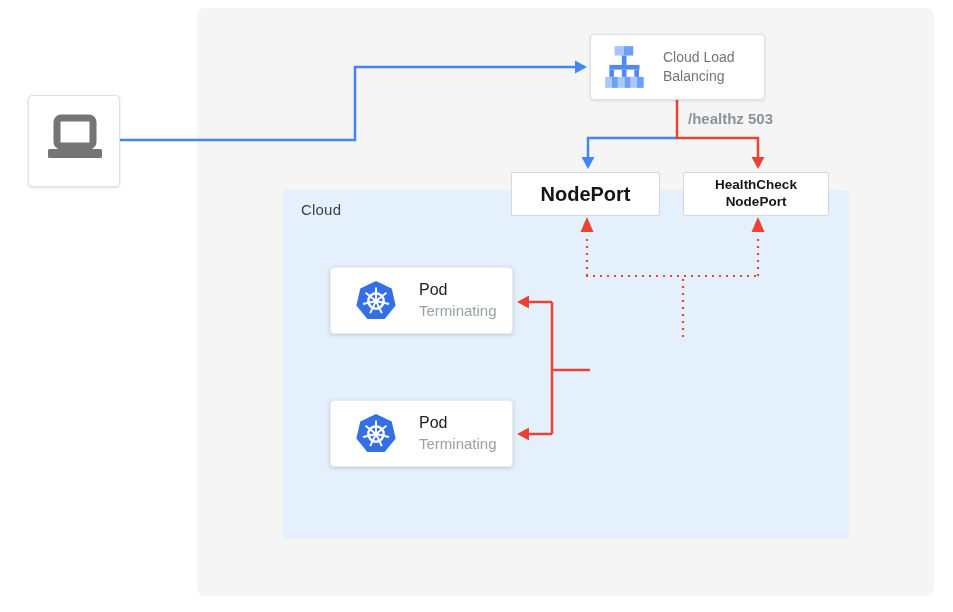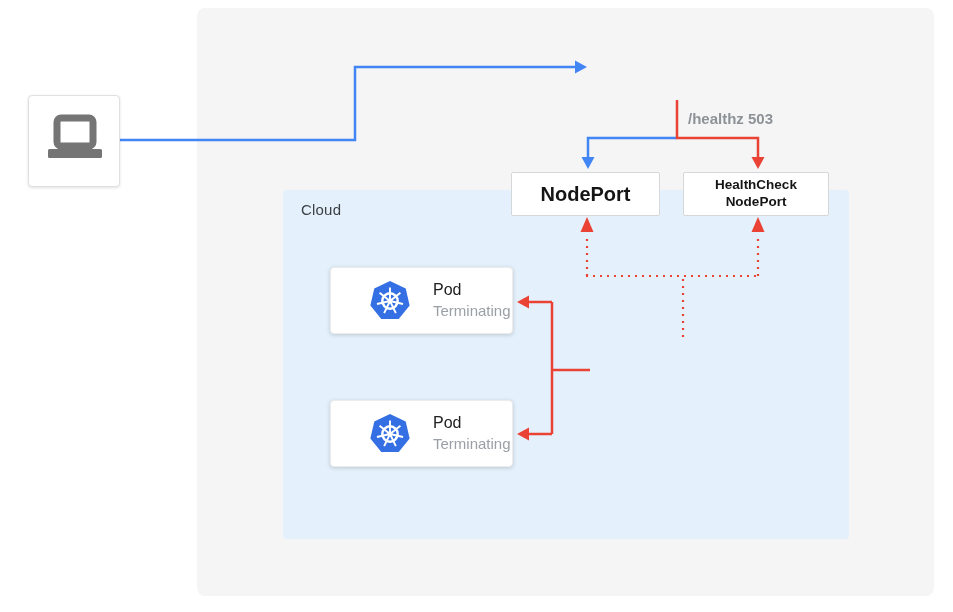--- a/index.html
+++ b/index.html
@@ -46,21 +46,21 @@
   .healthcheck-box {
     left: 683px; top: 172px; width: 146px; height: 44px;
     font-size: 13.5px; line-height: 1.25; padding: 0 14px;
   }
 
   .healthz-label {
     position: absolute; left: 688px; top: 110px;
     font-size: 15px; font-weight: bold; color: #8d9297;
   }
 
-  .pod-card { left: 330px; top: 267px; width: 183px; height: 67px; padding-left: 36px; gap: 20px; }
+  .pod-card { left: 330px; top: 267px; width: 183px; height: 67px; padding-left: 22px; gap: 20px; }
   .pod-card-2 { top: 400px; }
   .kube-proxy-card { left: 590px; top: 338px; width: 185px; height: 68px; padding-left: 18px; gap: 18px; }
 
   .card-title { font-size: 16px; color: #212121; line-height: 1.3; }
   .card-sub { font-size: 15px; color: #9aa0a6; line-height: 1.3; }
   .kp-title { font-size: 17px; }
   .kp-sub { font-size: 16px; }
 
   .lines { position: absolute; left: 0; top: 0; width: 953px; height: 612px; pointer-events: none; }
   .icon-svg { display: block; }
@@ -106,20 +106,38 @@
     </g>
   </svg>
 
   <div class="card bordered laptop-card">
     <svg class="icon-svg" width="64" height="56" viewBox="0 0 64 56">
       <rect x="15" y="5" width="36" height="28" rx="4" fill="none" stroke="#757575" stroke-width="7"></rect>
       <rect x="6" y="36" width="54" height="9" rx="1.5" fill="#757575"></rect>
     </svg>
   </div>
 
+  <div class="card bordered clb-card">
+    <svg class="icon-svg" width="50" height="50" viewBox="0 0 48 48">
+      <rect x="13" y="4" width="9" height="9" fill="#a4c4fb"></rect>
+      <rect x="22" y="4" width="9" height="9" fill="#6d9ff8"></rect>
+      <rect x="20" y="13" width="4.5" height="9" fill="#5189f4"></rect>
+      <rect x="8" y="22" width="29" height="4.5" fill="#5189f4"></rect>
+      <rect x="8" y="26.5" width="4.5" height="7" fill="#5189f4"></rect>
+      <rect x="20" y="26.5" width="4.5" height="7" fill="#5189f4"></rect>
+      <rect x="32" y="26.5" width="4.5" height="7" fill="#5189f4"></rect>
+      <rect x="4" y="33.5" width="6.5" height="10.5" fill="#aac8fb"></rect>
+      <rect x="10.5" y="33.5" width="6.5" height="10.5" fill="#6d9ff8"></rect>
+      <rect x="16" y="33.5" width="6.5" height="10.5" fill="#aac8fb"></rect>
+      <rect x="22.5" y="33.5" width="6.5" height="10.5" fill="#6d9ff8"></rect>
+      <rect x="28" y="33.5" width="6.5" height="10.5" fill="#aac8fb"></rect>
+      <rect x="34.5" y="33.5" width="6.5" height="10.5" fill="#6d9ff8"></rect>
+    </svg>
+    <div class="clb-label">Cloud Load Balancing</div>
+  </div>
 
   <div class="healthz-label">/healthz 503</div>
 
   <div class="port-box nodeport-box">NodePort</div>
 
   <div class="port-box healthcheck-box">HealthCheck NodePort</div>
 
   <div class="card shadowed pod-card">
     <svg class="icon-svg" width="46" height="46" viewBox="0 0 48 48">
       <polygon points="24,3 40.4,10.9 44.5,28.7 33.1,42.9 14.9,42.9 3.5,28.7 7.6,10.9" fill="#3470e4"></polygon>

